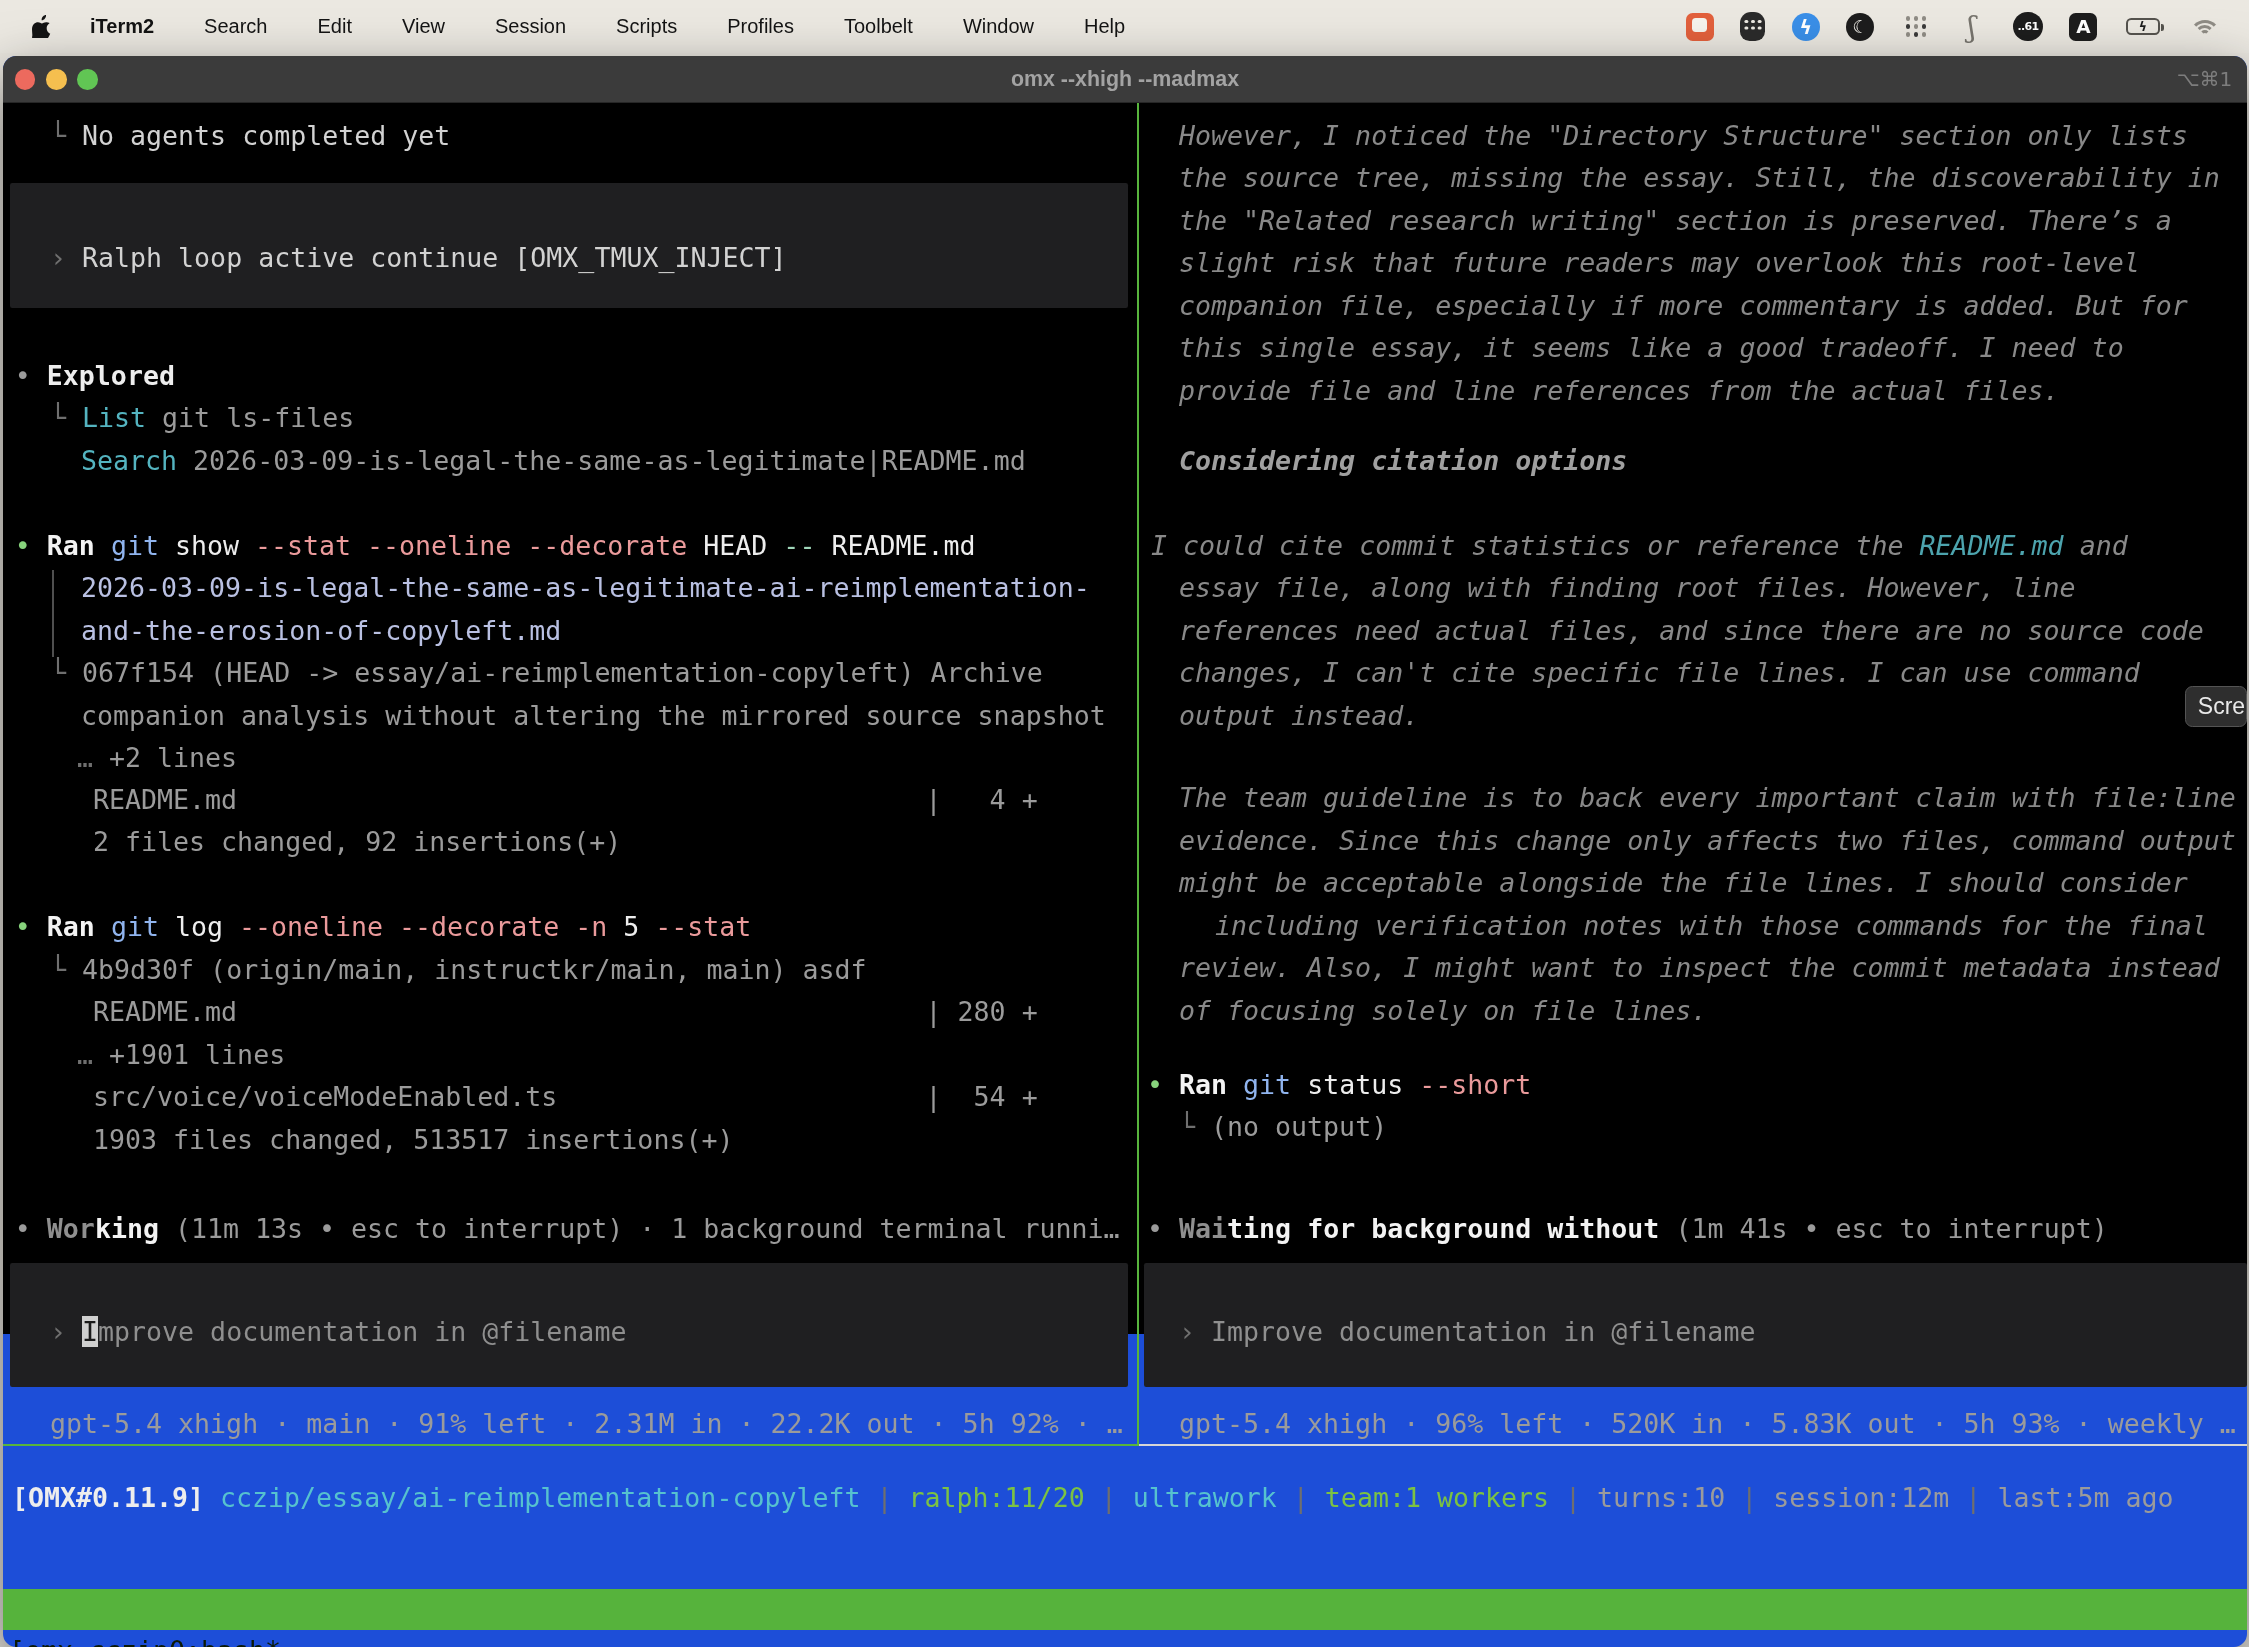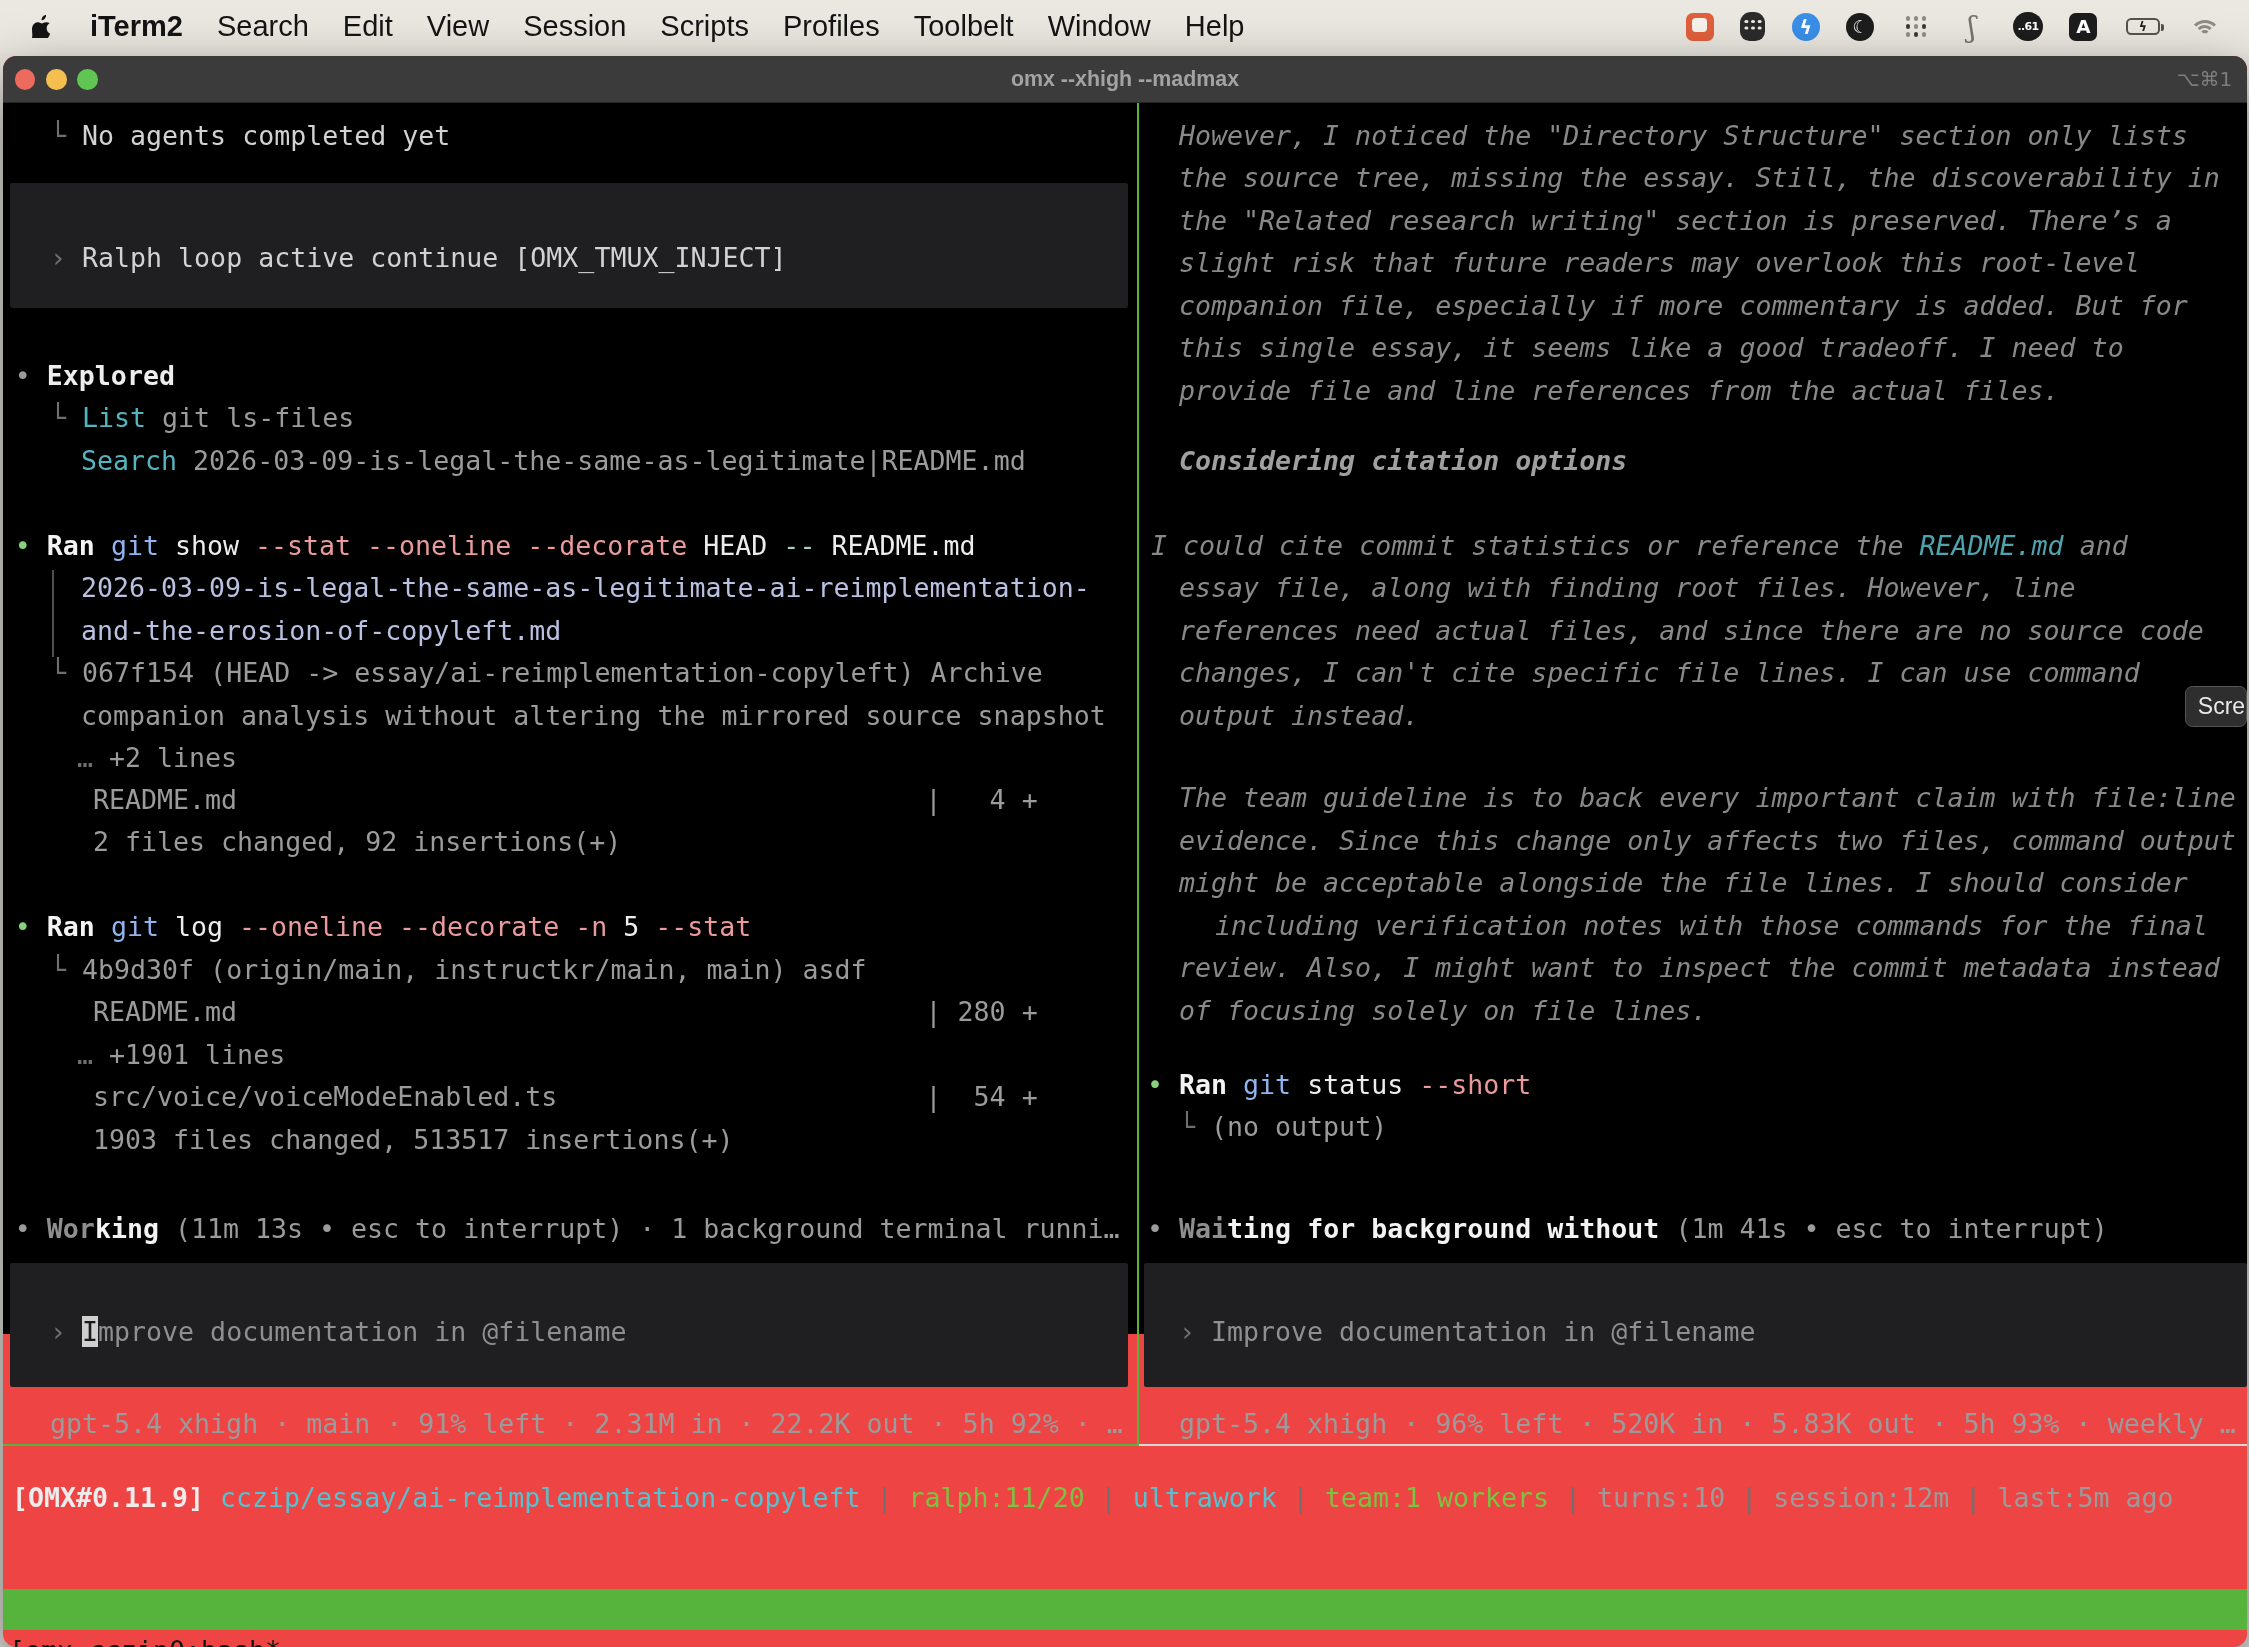--- a/index.html
+++ b/index.html
@@ -1,21 +1,21 @@
 <!DOCTYPE html>
 <html style="font-size:11.8px"><head>
 <meta charset="utf-8">
 <style>
   html,body{margin:0;padding:0;background:#e9e6df;width:2250px;height:1648px;overflow:hidden;}
   *{box-sizing:border-box;}
   
   .menubar{position:absolute;left:0;top:0;width:2250px;height:53px;background:#ebe8e1;
     display:flex;align-items:center;font-family:"Liberation Sans",sans-serif;color:#141414;}
   .menubar .apple{margin-left:32px;display:flex;align-items:center;}
-  .menu-items{display:flex;gap:34px;margin-left:38px;font-size:29px;justify-content:space-between;}
+  .menu-items{display:flex;gap:50px;margin-left:38px;font-size:20px;justify-content:space-between;}
   .menu-items .mi{white-space:nowrap;}
   .menu-items .mi:first-child{font-weight:bold;}
   .mb-spacer{flex:1;}
   .mb-icons{display:flex;align-items:center;gap:26.6px;margin-right:29.5px;}
   .ico{position:relative;width:29.5px;height:29.5px;display:flex;align-items:center;justify-content:center;
     font-family:"DejaVu Sans",sans-serif;}
   .ico-chat{width:28px;height:28px;background:#e2603c;border-radius:6.6px;}
   .ico-chat::after{content:"";position:absolute;inset:5.9px 6.6px 8.9px 6.6px;background:#f6f3ec;border-radius:3.7px;}
   .ico-shield{width:25px;height:29.5px;background:#2b2b2b;border-radius:11px 11px 9.6px 9.6px;}
   .ico-shield::after{content:"";position:absolute;left:11px;top:8px;width:3.7px;height:3.7px;border-radius:50%;
@@ -33,21 +33,21 @@
     display:flex;align-items:center;justify-content:center;color:#1d1d1d;font-size:12.5px;font-weight:bold;}
   .batt-body::after{content:"";position:absolute;right:-5.9px;top:4.4px;width:3px;height:6.6px;background:#55534e;
     border-radius:0 2.2px 2.2px 0;}
   .ico-wifi{width:32px;height:25px;}
   .wifi-arc{position:absolute;left:50%;bottom:1.5px;transform:translateX(-50%);border:3px solid transparent;
     border-top-color:#8f8c85;border-radius:50%;}
   .wa1{width:31px;height:31px;bottom:-11.8px;}
   .wa2{width:20.7px;height:20.7px;bottom:-6.6px;}
   .wa3{width:10.3px;height:10.3px;bottom:-1.5px;}
   
-  .window{position:absolute;left:3px;top:56px;width:2244px;height:1591px;background:#ef4444;
+  .window{position:absolute;left:3px;top:56px;width:2244px;height:1591px;background:#1d4ed8;
     border-radius:13.3px;overflow:hidden;box-shadow:0 22px 59px rgba(0,0,0,.55);}
   .titlebar{position:absolute;left:0;top:0;width:100%;height:47px;background:#3b3b3b;
     border-bottom:1.5px solid #262626;}
   .tl{position:absolute;top:13.3px;width:20.7px;height:20.7px;border-radius:50%;}
   .tl-close{left:11.8px;background:#ec6a5e;}
   .tl-min{left:43px;background:#f5bf4f;}
   .tl-max{left:74px;background:#61c554;}
   .win-title{position:absolute;left:0;top:0;width:100%;height:47px;line-height:47px;text-align:center;
     font-family:"Liberation Sans",sans-serif;font-size:21.4px;font-weight:bold;color:#a3a3a3;}
   .win-shortcut{position:absolute;right:14.8px;top:0;height:47px;line-height:47px;

